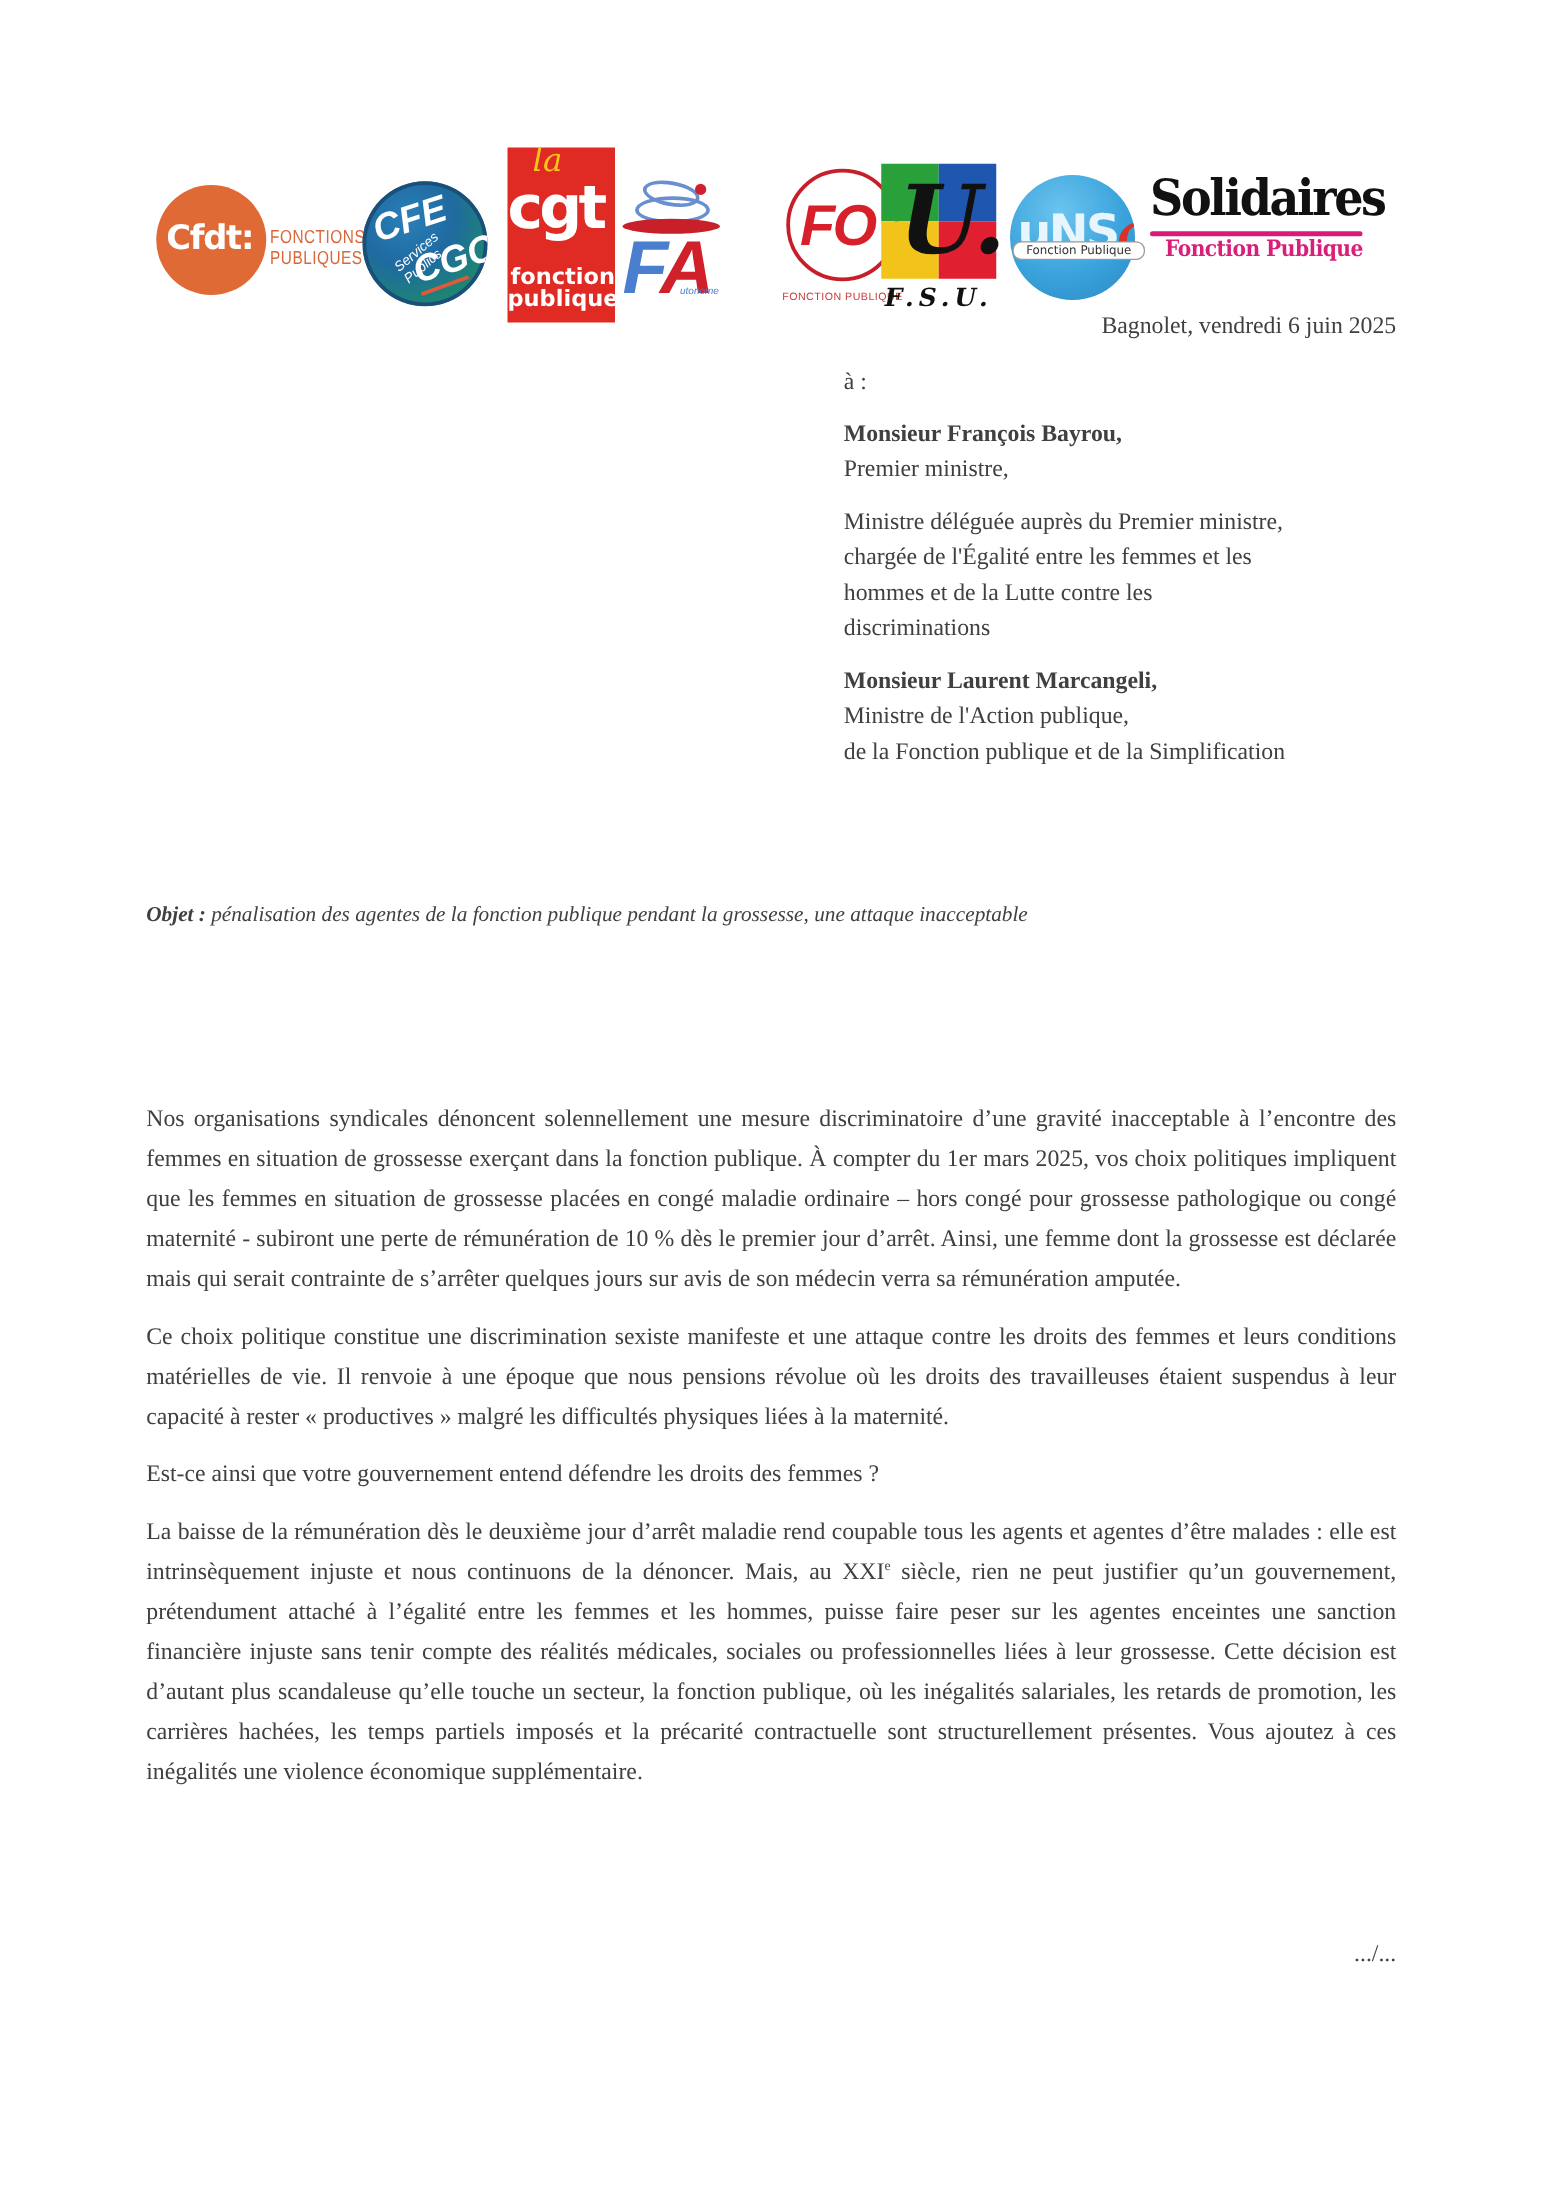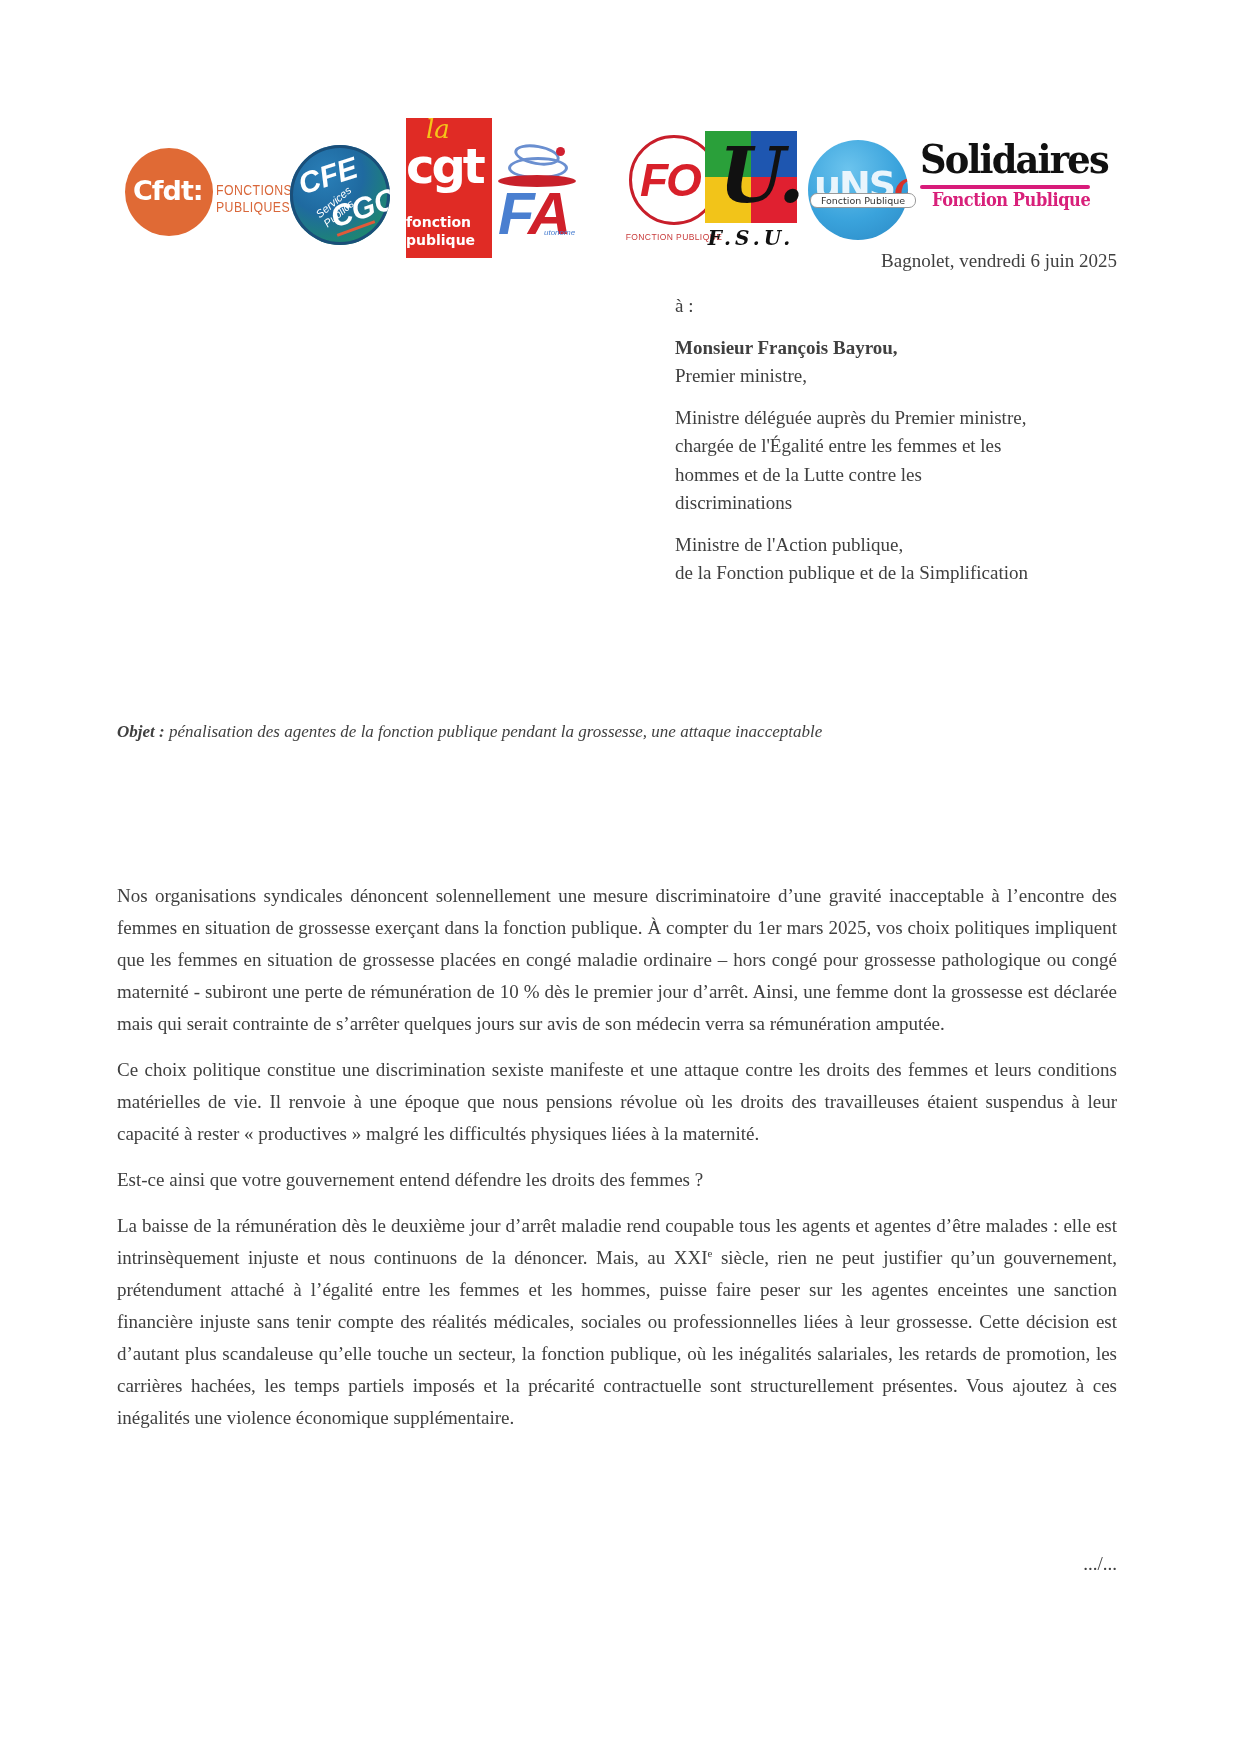--- a/index.html
+++ b/index.html
@@ -19,21 +19,21 @@
          background: radial-gradient(circle at 35% 30%, #2a7fb8 0%, #1f6aa0 40%, #1d8a6a 80%, #2a9a5a 100%);
          box-shadow: inset 0 0 0 3px #1a4f7a; overflow: hidden; }
   .cfe-t1 { position: absolute; left: 8px; top: 14px; font-family: "Liberation Sans", sans-serif; font-weight: bold; font-style: italic; font-size: 30px; color: #fff; transform: rotate(-18deg); }
   .cfe-t2 { position: absolute; left: 22px; top: 38px; font-family: "Liberation Sans", sans-serif; font-style: italic; font-size: 11px; color: #fff; transform: rotate(-40deg); }
   .cfe-t3 { position: absolute; left: 40px; top: 46px; font-family: "Liberation Sans", sans-serif; font-weight: bold; font-style: italic; font-size: 30px; color: #fff; transform: rotate(-18deg); }
   .cfe-line { position: absolute; left: 46px; top: 82px; width: 40px; height: 3px; background: #e05a3a; transform: rotate(-20deg); }
 
   .cgt { position: absolute; left: 286px; top: -7px; width: 86px; height: 140px; background: #e02b25; overflow: hidden; }
   .cgt-la { position: absolute; left: 20px; top: -4px; font-family: "DejaVu Serif", serif; font-style: italic; font-size: 26px; color: #f5c518; }
   .cgt-word { position: absolute; left: 0px; top: 20px; font-family: "DejaVu Sans", sans-serif; font-weight: bold; font-size: 48px; color: #fff; letter-spacing: -3px; }
-  .cgt-sub { position: absolute; left: 0; width: 86px; top: 95px; text-align: left; font-family: "DejaVu Sans", sans-serif; font-weight: bold; font-size: 14px; line-height: 18px; color: #fff; }
+  .cgt-sub { position: absolute; left: 0; width: 86px; top: 95px; text-align: right; font-family: "DejaVu Sans", sans-serif; font-weight: bold; font-size: 18px; line-height: 18px; color: #fff; }
 
   .fa { position: absolute; left: 378px; top: 10px; width: 82px; height: 115px; }
   .fa-ring1 { position: absolute; left: 16px; top: 10px; width: 40px; height: 14px; border: 3px solid #6a8fd0; border-radius: 50%; transform: rotate(10deg); }
   .fa-ring2 { position: absolute; left: 10px; top: 22px; width: 54px; height: 16px; border: 3px solid #6a8fd0; border-radius: 50%; }
   .fa-dot { position: absolute; left: 58px; top: 12px; width: 9px; height: 9px; border-radius: 50%; background: #d02030; }
   .fa-disc { position: absolute; left: 0px; top: 40px; width: 78px; height: 12px; border-radius: 50%; background: #c8202a; }
   .fa-F { position: absolute; left: 0px; top: 44px; font-family: "Liberation Sans", sans-serif; font-weight: bold; font-style: italic; font-size: 60px; color: #4a7fd0; }
   .fa-A { position: absolute; left: 30px; top: 44px; font-family: "Liberation Sans", sans-serif; font-weight: bold; font-style: italic; font-size: 60px; color: #d0202a; }
   .fa-sub { position: absolute; left: 46px; top: 93px; font-size: 8px; color: #4a7fd0; font-family: "Liberation Sans", sans-serif; font-style: italic; }
 
@@ -159,20 +159,21 @@
       <div class="name">Monsieur François Bayrou,</div>
       <div>Premier ministre,</div>
     </div>
     <div class="block">
       <div>Ministre déléguée auprès du Premier ministre,</div>
       <div>chargée de l'Égalité entre les femmes et les</div>
       <div>hommes et de la Lutte contre les</div>
       <div>discriminations</div>
     </div>
     <div class="block">
+      <div class="name">Monsieur Laurent Marcangeli,</div>
       <div>Ministre de l'Action publique,</div>
       <div>de la Fonction publique et de la Simplification</div>
     </div>
   </div>
 
   <div class="txt objet">
     <span class="lbl">Objet :</span>
     <span>pénalisation des agentes de la fonction publique pendant la grossesse, une attaque inacceptable</span>
   </div>
 

